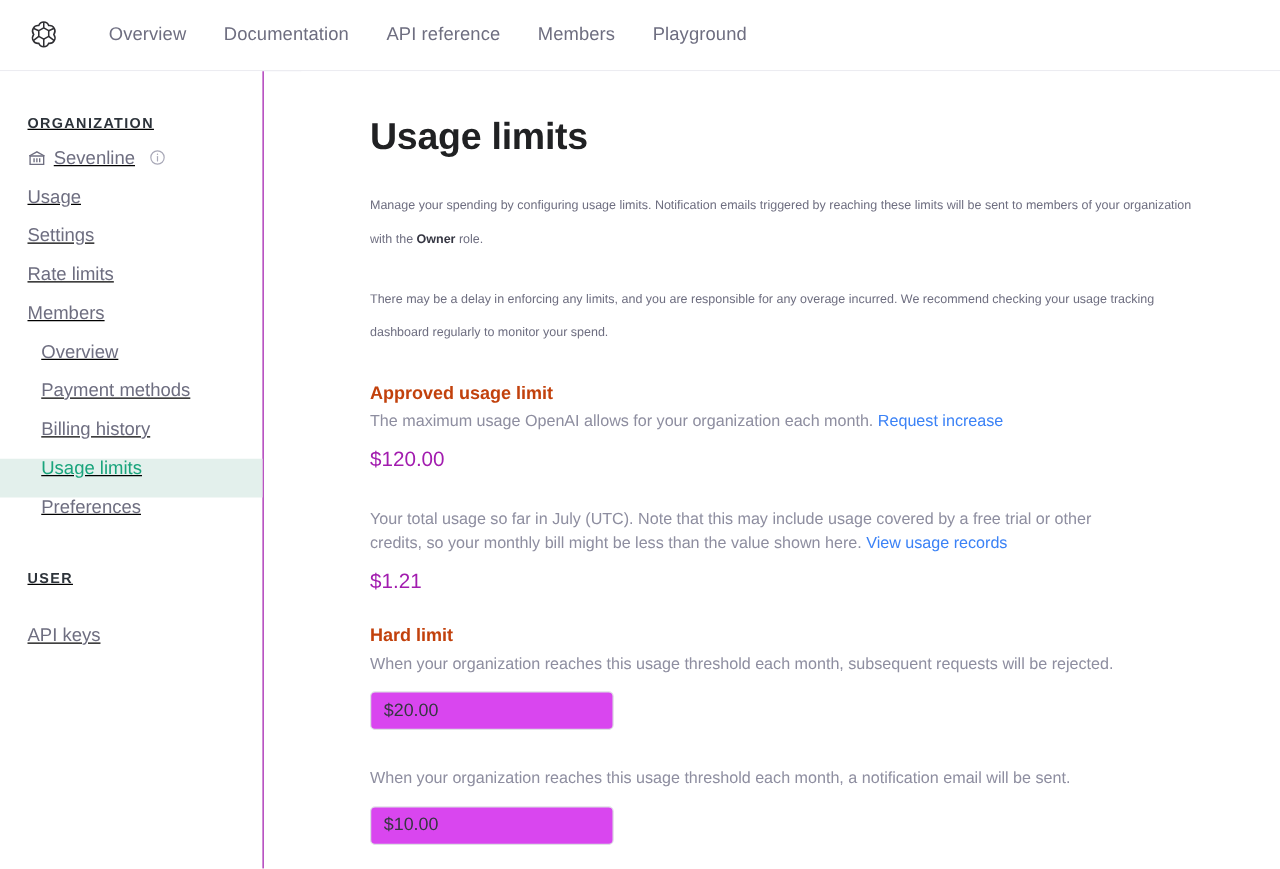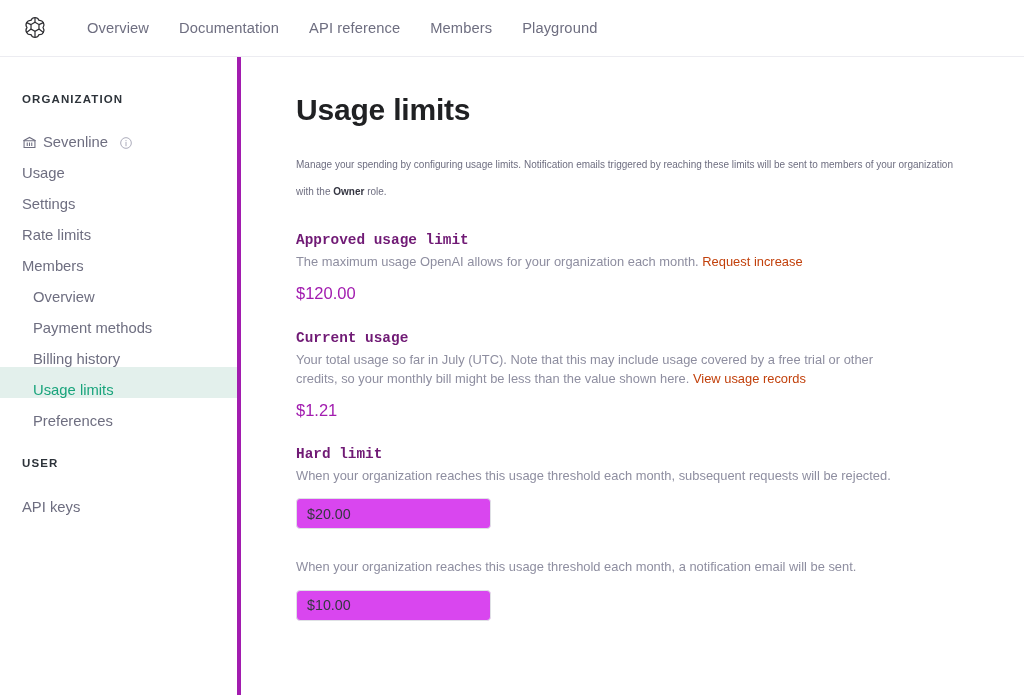--- a/index.html
+++ b/index.html
@@ -20,31 +20,32 @@
   }
   .logo { margin-left: 20px; width: 30px; height: 30px; display:flex; align-items:center; justify-content:center; }
   .navlinks { display: flex; align-items: center; margin-left: 37px; gap: 30px; }
   .navlink {
     font-size: 14.7px; color: #6e6e80; letter-spacing: .1px;
     text-decoration: none; cursor: pointer; white-space: nowrap;
   }
 
   
   .sidebar {
-    position: absolute; top: 57px; left: 0; width: 241px; height: 638px;
-    border-right: 4px solid #a21caf; background: #fff;
+    position: absolute; top: 57px; left: 0; width: 211px; height: 638px;
+    border-right: 1px solid #a21caf; background: #fff;
     padding-top: 36px;
+    text-decoration: underline;
   }
   .side-section-label {
     font-size: 11.5px; font-weight: 700; color: #2d333a;
     letter-spacing: 1.1px; padding: 0 0 0 22px; margin-bottom: 14px;
   }
-  .side-section-label.user-label { margin-top: 28px; margin-bottom: 15px; }
+  .side-section-label.user-label { margin-top: 28px; margin-bottom: 32px; }
   .side-item {
-    display: flex; align-items: flex-end; gap: 7px;
+    display: flex; align-items: flex-start; gap: 7px;
     height: 31px; padding-left: 22px;
     font-size: 14.8px; color: #6e6e80; cursor: pointer;
   }
   .side-item.sub { padding-left: 33px; }
   .side-item.active { background: #e3f0ec; color: #19a47c; }
   .side-item.org { gap: 6px; }
   .org-name { color:#6e6e80; }
   .icon-wrap { display:inline-flex; align-items:center; justify-content:center; }
 
   
@@ -56,29 +57,28 @@
     margin: 0 0 24px 0; letter-spacing: -0.2px;
   }
   p.intro {
     font-size: 10px; line-height: 27px; color: #6e6e80;
     margin: 0 0 21px 0; max-width: 710px;
   }
   p.intro b { color: #343541; font-weight: 700; }
 
   .section { margin-bottom: 0; }
   .sec-title {
-    font-size: 14.4px; font-weight: 700; color: #701a75;
+    font-size: 14.4px; font-weight: 700; color: #c2410c;
     margin: 0 0 4px 0;
-    font-family: Liberation Mono, monospace;
   }
   .sec-desc {
     font-size: 12.9px; line-height: 19.5px; color: #8e8ea0; margin: 0;
     max-width: 610px;
   }
-  .sec-link { color: #c2410c; text-decoration: none; cursor: pointer; }
+  .sec-link { color: #3b82f6; text-decoration: none; cursor: pointer; }
   .value {
     font-size: 16.5px; color: #a21caf; margin: 12px 0 0 0;
   }
   .sp-approved { margin-top: 27px; }
   .sp-current  { margin-top: 27px; }
   .sp-hard     { margin-top: 26px; }
   .sp-soft     { margin-top: 28px; }
 
   input.limit-input {
     display: block; margin-top: 13px;
@@ -168,30 +168,30 @@
     </div>
   </aside>
 
   <main class="main">
     <div class="main-inner">
 
       <h1 class="title">Usage limits</h1>
 
       <p class="intro"><span>Manage your spending by configuring usage limits. Notification emails triggered by reaching these limits will be sent to members of your organization with the </span><b>Owner</b><span> role.</span></p>
 
+      <p class="intro">There may be a delay in enforcing any limits, and you are responsible for any overage incurred. We recommend checking your usage tracking dashboard regularly to monitor your spend.</p>
 
       <section class="section sp-approved">
         <div class="sec-title">Approved usage limit</div>
         <p class="sec-desc"><span>The maximum usage OpenAI allows for your organization each month.</span>
           <a class="sec-link">Request increase</a></p>
         <div class="value">$120.00</div>
       </section>
 
       <section class="section sp-current">
-        <div class="sec-title">Current usage</div>
         <p class="sec-desc"><span>Your total usage so far in July (UTC). Note that this may include usage covered by a free trial or other credits, so your monthly bill might be less than the value shown here.</span>
           <a class="sec-link">View usage records</a></p>
         <div class="value">$1.21</div>
       </section>
 
       <section class="section sp-hard">
         <div class="sec-title">Hard limit</div>
         <p class="sec-desc">When your organization reaches this usage threshold each month, subsequent requests will be rejected.</p>
         <input class="limit-input" type="text" value="$20.00" style="">
       </section>

